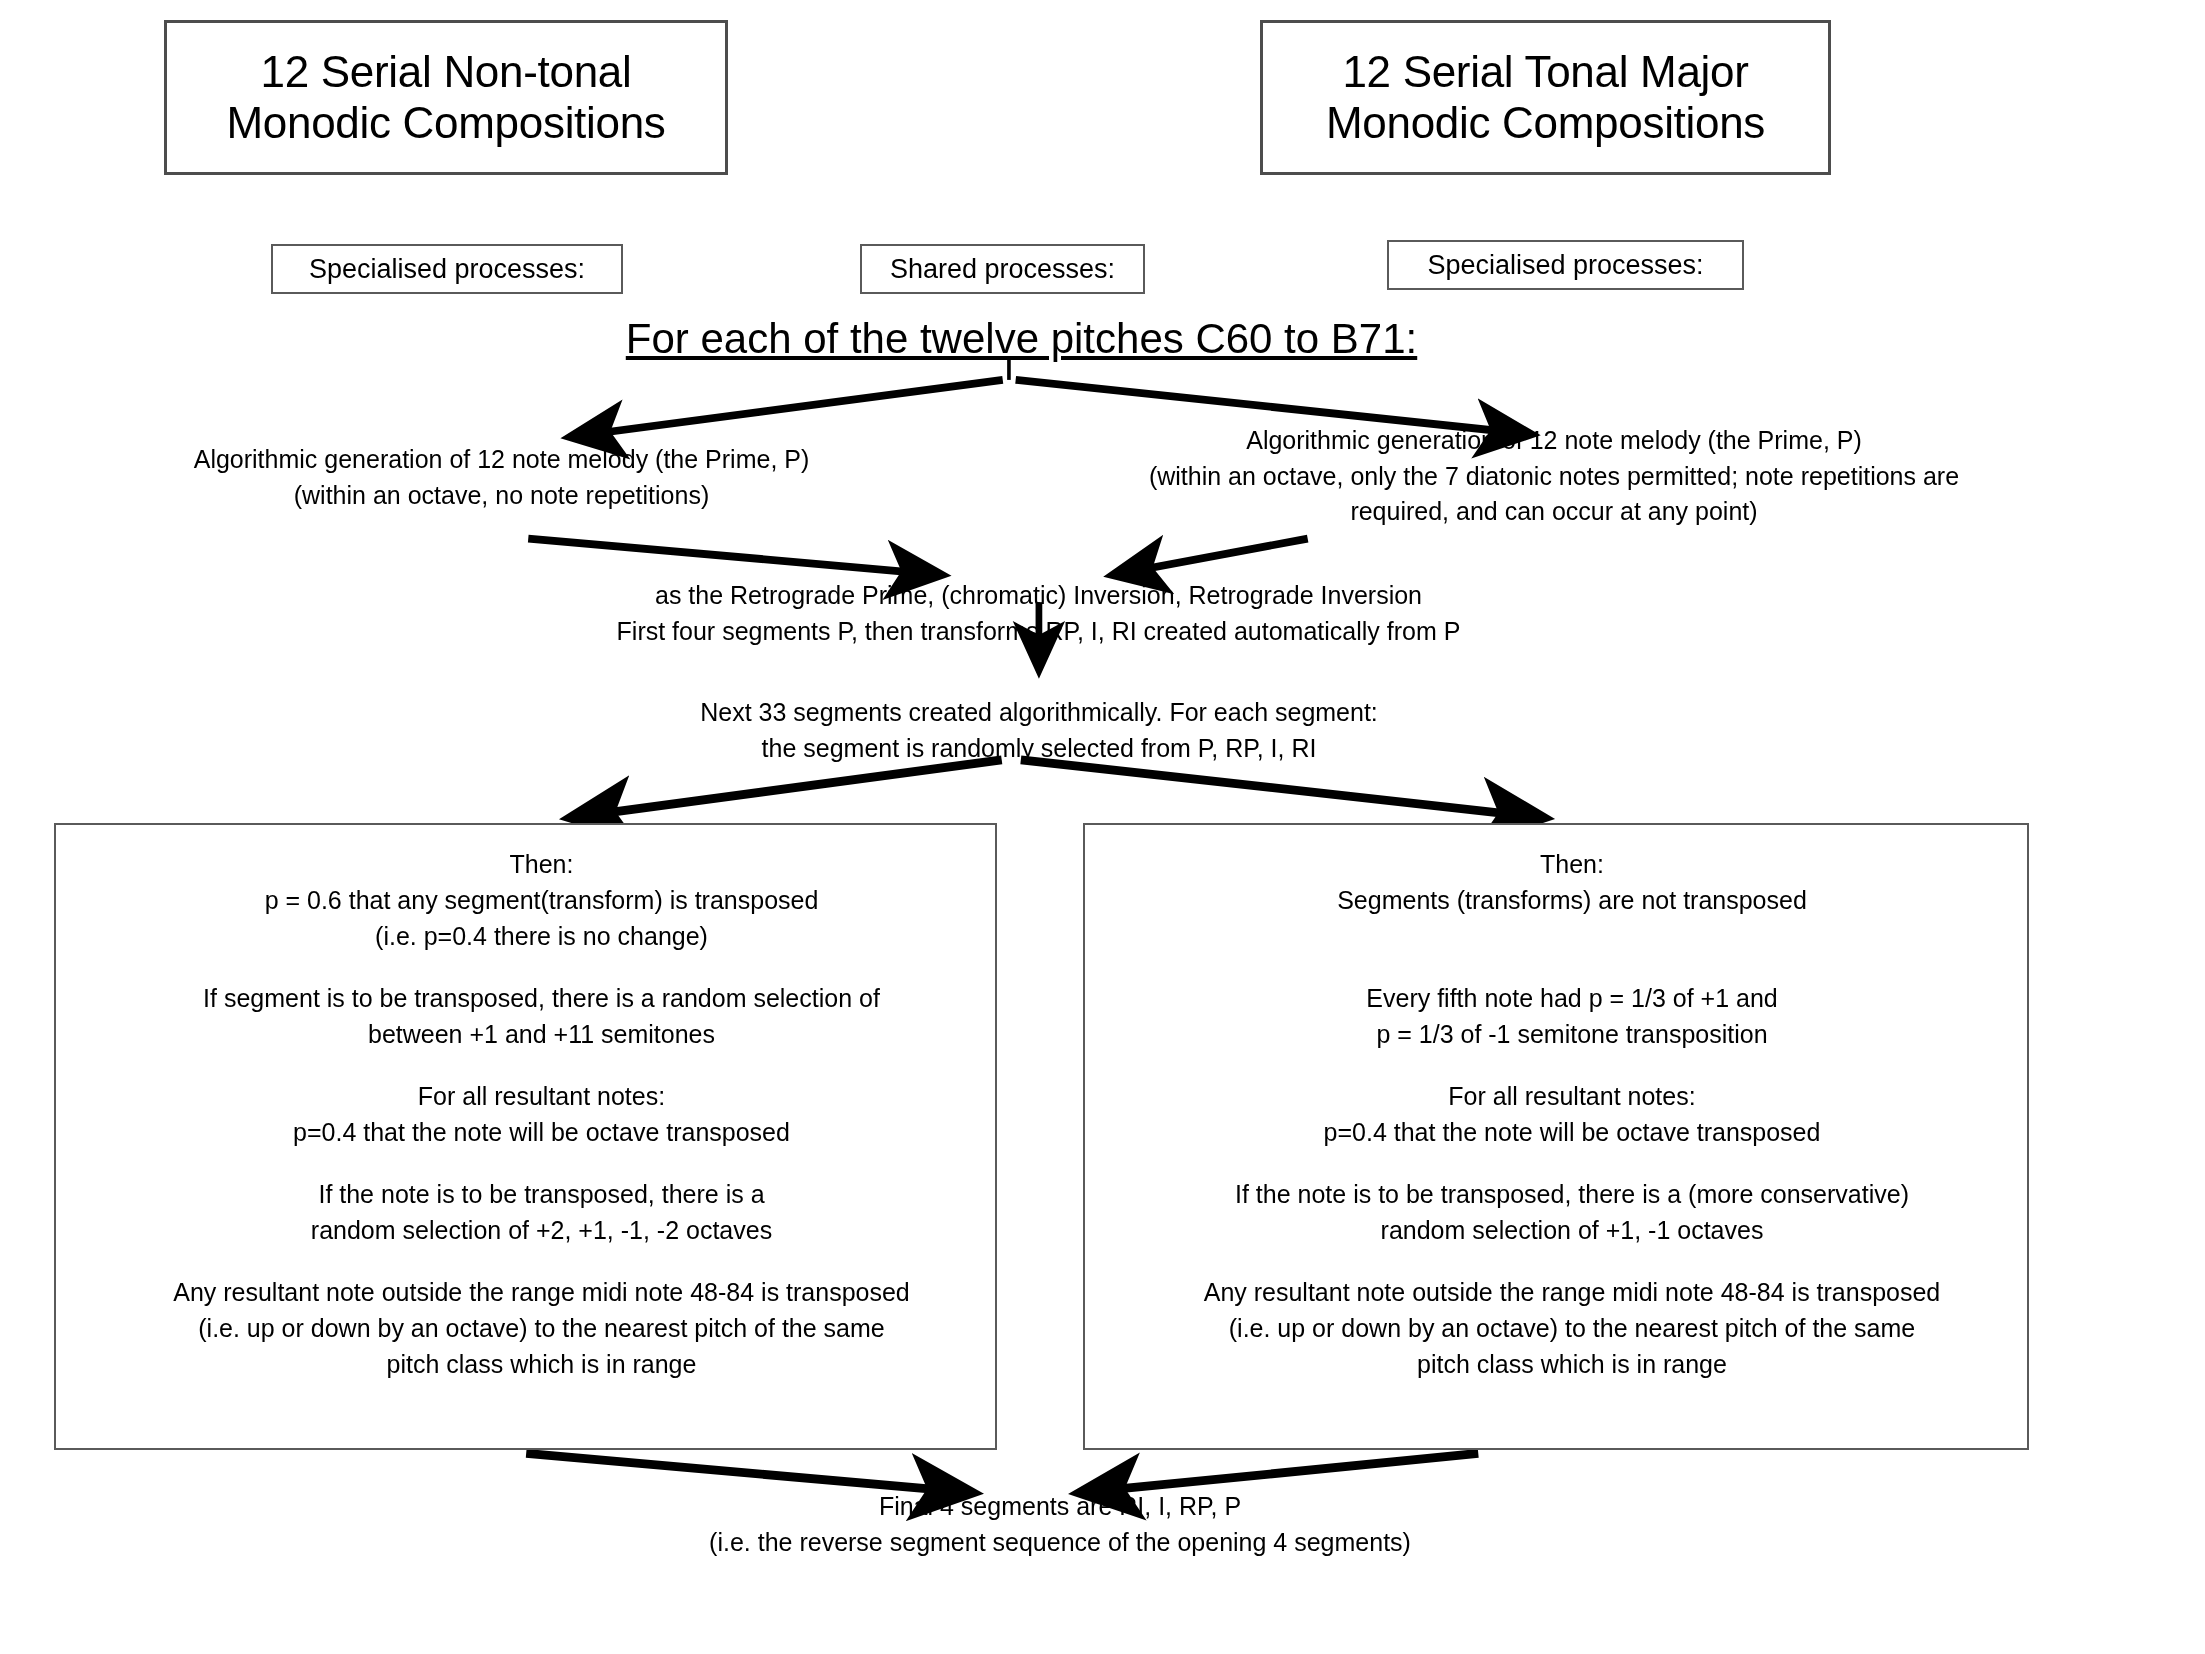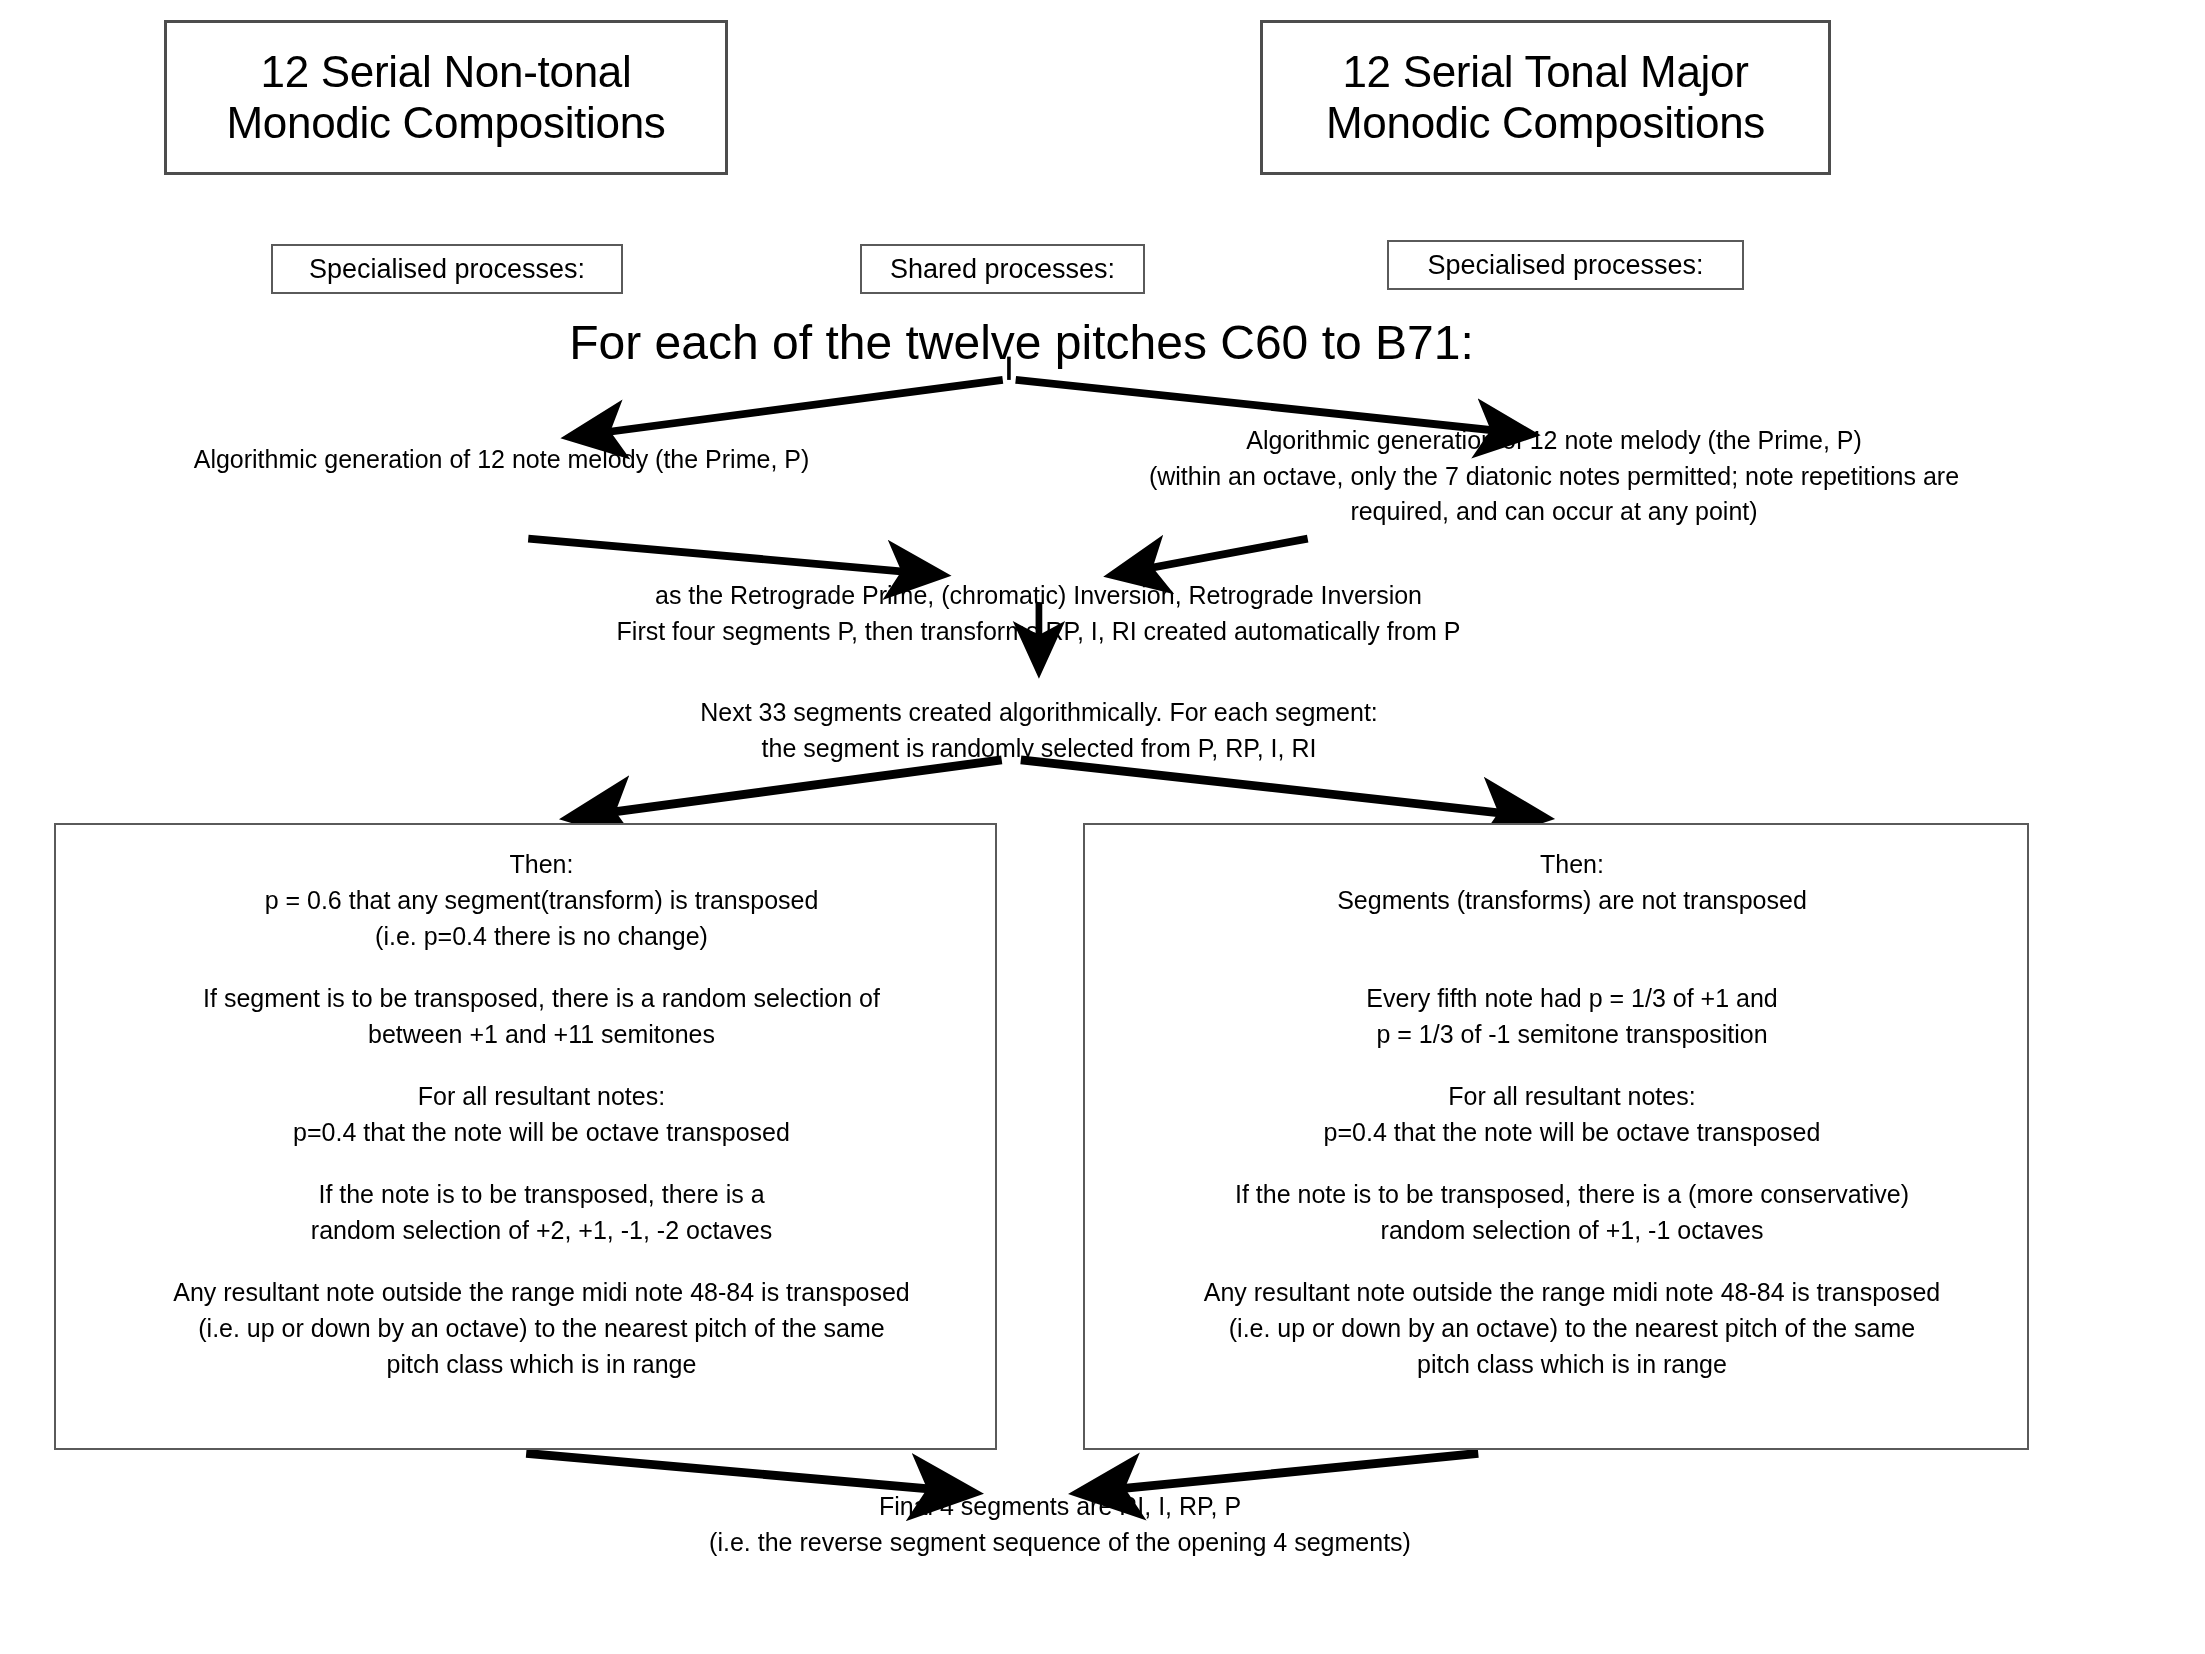--- a/index.html
+++ b/index.html
@@ -49,21 +49,21 @@
     white-space: nowrap;
     margin-top: 28px;
   }
 
   
   .txt {
     text-align: center;
     line-height: 1.42;
     white-space: nowrap;
   }
-  .heading-big { font-size: 48px; }
+  .heading-big { font-size: 42px; text-decoration: underline; }
   .body-txt { font-size: 25px; }
 
   
   .big-box {
     border: 2.6px solid #5a5a5a;
     background: #ffffff;
     box-sizing: border-box;
   }
   .big-box .inner {
     text-align: center;
@@ -136,20 +136,21 @@
   <div class="abs proc-box" style="left:1387px; top:212px; width:357px; height:50px;">
     <span>Specialised processes:</span>
   </div>
 
   <div class="abs txt heading-big" style="left:0px; top:309px; width:2043px; text-align:center;">
     <span>For each of the twelve pitches C60 to B71:</span>
   </div>
 
   <div class="abs txt body-txt" style="left:62px; top:442px; width:879px;">
     <div>Algorithmic generation of 12 note melody (the Prime, P)</div>
+    <div>(within an octave, no note repetitions)</div>
   </div>
 
   <div class="abs txt body-txt" style="left:1024px; top:423px; width:1060px;">
     <div>Algorithmic generation of 12 note melody (the Prime, P)</div>
     <div>(within an octave, only the 7 diatonic notes permitted; note repetitions are</div>
     <div>required, and can occur at any point)</div>
   </div>
 
   <div class="abs txt body-txt" style="left:289px; top:578px; width:1499px;">
     <div>as the Retrograde Prime, (chromatic) Inversion, Retrograde Inversion</div>

